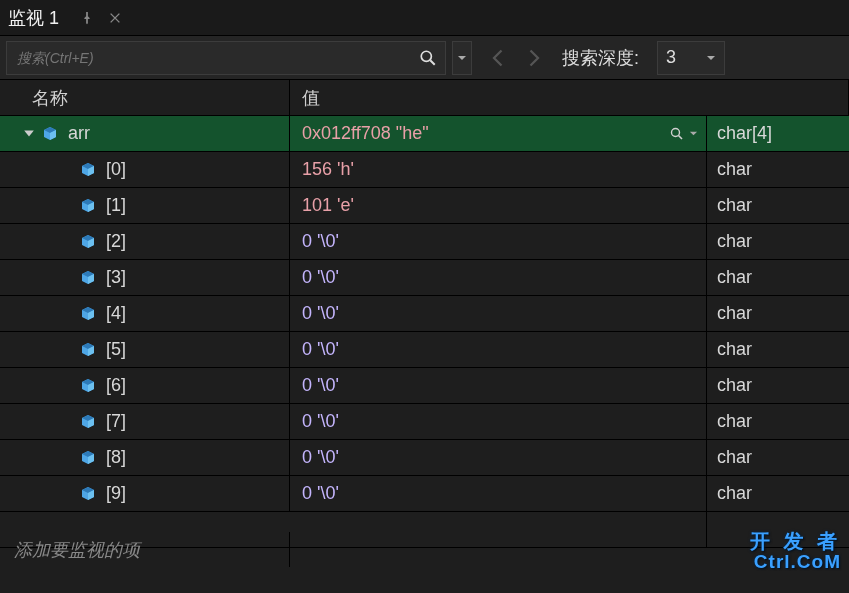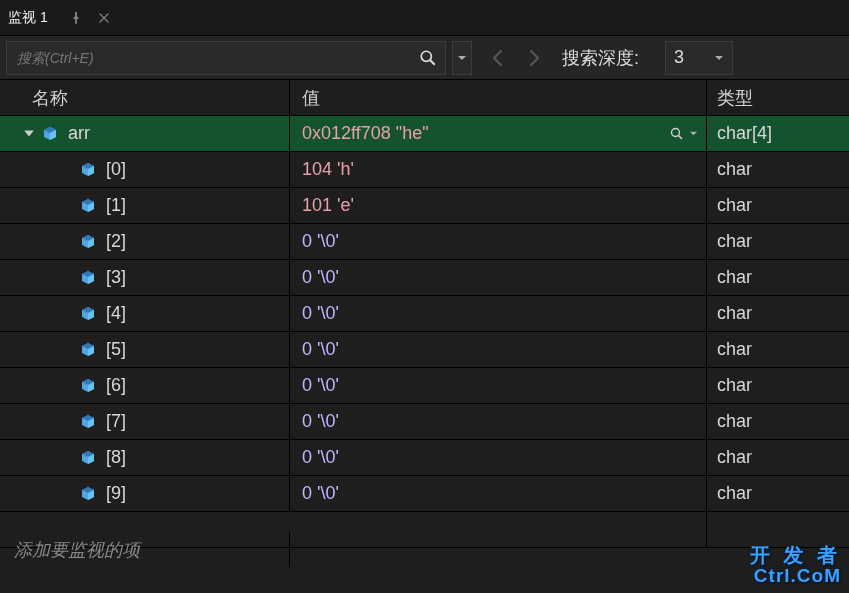--- a/index.html
+++ b/index.html
@@ -16,21 +16,21 @@
 .titlebar {
   display: flex;
   align-items: center;
   height: 36px;
   padding: 0 8px;
   background: #1a1a1a;
   border-bottom: 1px solid #000;
 }
 .tab-title {
   color: #f0f0f0;
-  font-size: 14px;
+  font-size: 18px;
   margin-right: 12px;
 }
 .titlebar .icon-btn {
   width: 24px;
   height: 24px;
   display: flex;
   align-items: center;
   justify-content: center;
   color: #888;
   margin-left: 4px;
@@ -85,21 +85,21 @@
   width: 34px;
   height: 34px;
   display: flex;
   align-items: center;
   justify-content: center;
   color: #555;
 }
 .depth-label {
   color: #ddd;
   margin-left: 6px;
-  margin-right: 20px;
+  margin-right: 12px;
 }
 .depth-select {
   display: flex;
   align-items: center;
   width: 68px;
   height: 34px;
   border: 1px solid #3c3c3c;
   background: #2a2a2a;
   padding: 0 8px;
   color: #ddd;
@@ -148,21 +148,21 @@
 .search-action {
   position: absolute;
   right: 8px;
   display: flex;
   align-items: center;
   gap: 4px;
   color: #d0d0d0;
 }
 .watermark {
   position: absolute;
-  bottom: 6px;
+  bottom: 20px;
   right: 8px;
   color: #3aa0ff;
   font-size: 20px;
   text-align: right;
   letter-spacing: 4px;
   font-weight: bold;
   text-shadow: 0 0 3px #002a55, 1px 1px 2px rgba(0,0,0,0.8);
   line-height: 1.1;
   pointer-events: none;
 }
@@ -223,23 +223,20 @@
 </div>
 
 <div class="table">
   <div class="header-row">
     <div class="col-name">
         <span style="padding-left:10px">名称</span>
       </div>
     <div class="col-value">
         <span>值</span>
       </div>
-    <div class="col-type">
-        <span>类型</span>
-      </div>
   </div>
   <div id="rows-container">
       <div class="row selected">
         <div class="col-name indent0">
           <span class="expander">
             <svg width="12" height="12" viewBox="0 0 10 10">
               <path fill="#ccc" d="M1 2l4 5 4-5z"></path>
             </svg>
           </span>
           <span class="cube-icon">
@@ -272,21 +269,21 @@
           <span class="cube-icon">
             <svg width="16" height="16" viewBox="0 0 16 16">
               <path fill="#4ea6e6" d="M8 1l6 3v7l-6 3-6-3V4l6-3z"></path>
               <path fill="#2d7ab8" d="M8 1l6 3-6 3-6-3 6-3z"></path>
               <path fill="#6cc0f0" d="M8 7l6-3v7l-6 3V7z"></path>
             </svg>
           </span>
           <span class="name-text">[0]</span>
         </div>
         <div class="col-value">
-          <span class="value-text pink">104 'h'</span>
+          <span class="value-text pink">156 'h'</span>
         </div>
         <div class="col-type">
           <span class="type-text">char</span>
         </div>
       </div>
       <div class="row">
         <div class="col-name indent1">
           <span class="cube-icon">
             <svg width="16" height="16" viewBox="0 0 16 16">
               <path fill="#4ea6e6" d="M8 1l6 3v7l-6 3-6-3V4l6-3z"></path>

